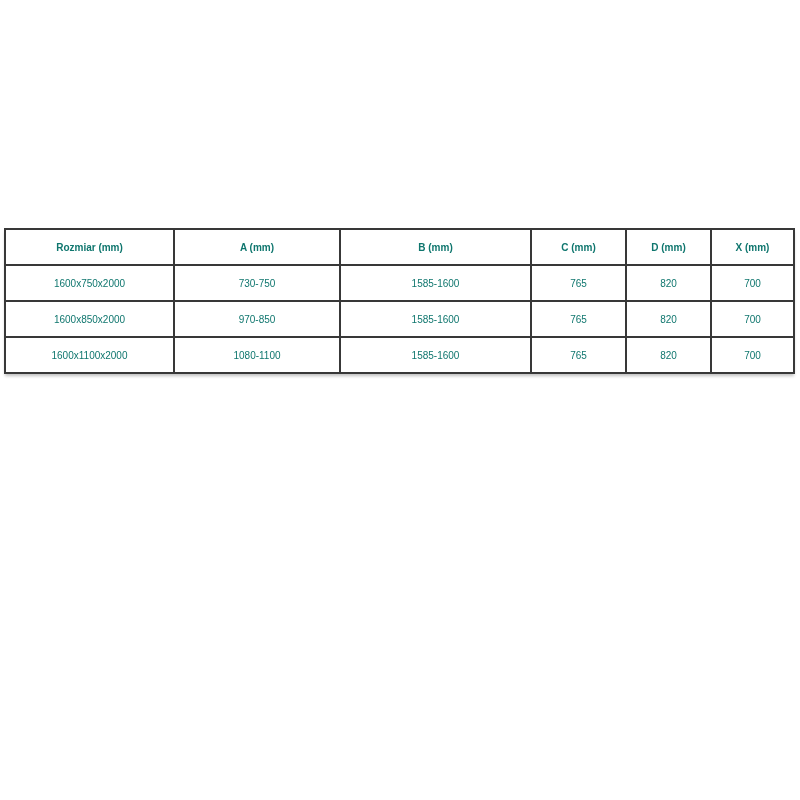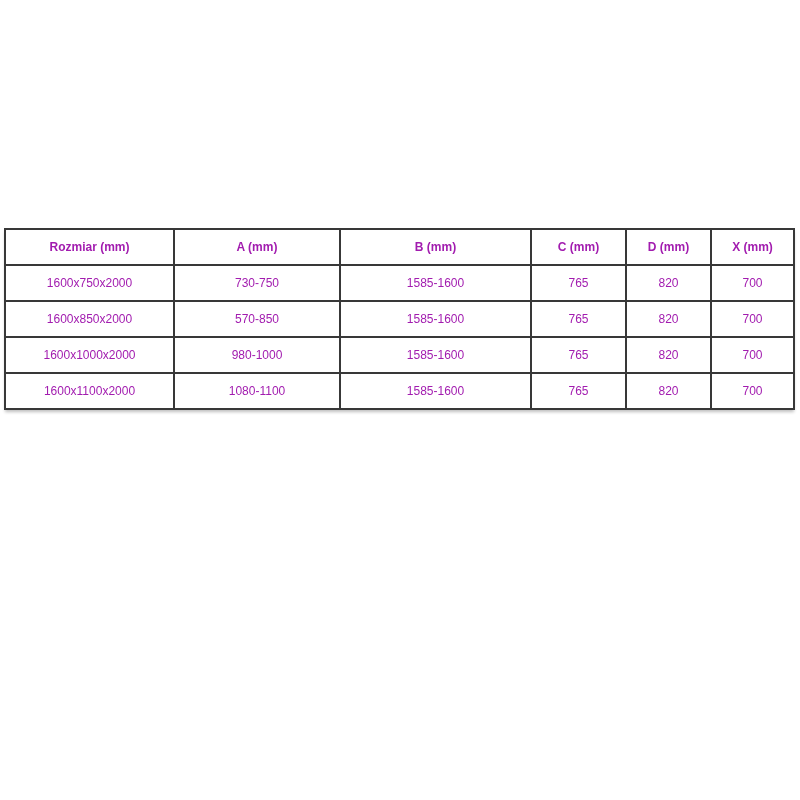--- a/index.html
+++ b/index.html
@@ -26,22 +26,22 @@
     background: #ffffff;
     box-shadow: 0 3px 3px -1px rgba(0,0,0,0.25);
   }
   table.spec-table th,
   table.spec-table td {
     border: 2px solid #383838;
     text-align: center;
     vertical-align: middle;
     height: 34px;
     padding: 0 20px;
-    font-size: 12px;
-    color: #a21caf;
+    font-size: 10px;
+    color: #0f766e;
     overflow: hidden;
     white-space: nowrap;
   }
   table.spec-table th {
     font-weight: bold;
   }
 </style>
 </head>
 <body>
 
@@ -69,29 +69,21 @@
         <tr>
           <td>1600x750x2000</td>
           <td>730-750</td>
           <td>1585-1600</td>
           <td>765</td>
           <td>820</td>
           <td>700</td>
         </tr>
         <tr>
           <td>1600x850x2000</td>
-          <td>570-850</td>
-          <td>1585-1600</td>
-          <td>765</td>
-          <td>820</td>
-          <td>700</td>
-        </tr>
-        <tr>
-          <td>1600x1000x2000</td>
-          <td>980-1000</td>
+          <td>970-850</td>
           <td>1585-1600</td>
           <td>765</td>
           <td>820</td>
           <td>700</td>
         </tr>
         <tr>
           <td>1600x1100x2000</td>
           <td>1080-1100</td>
           <td>1585-1600</td>
           <td>765</td>

